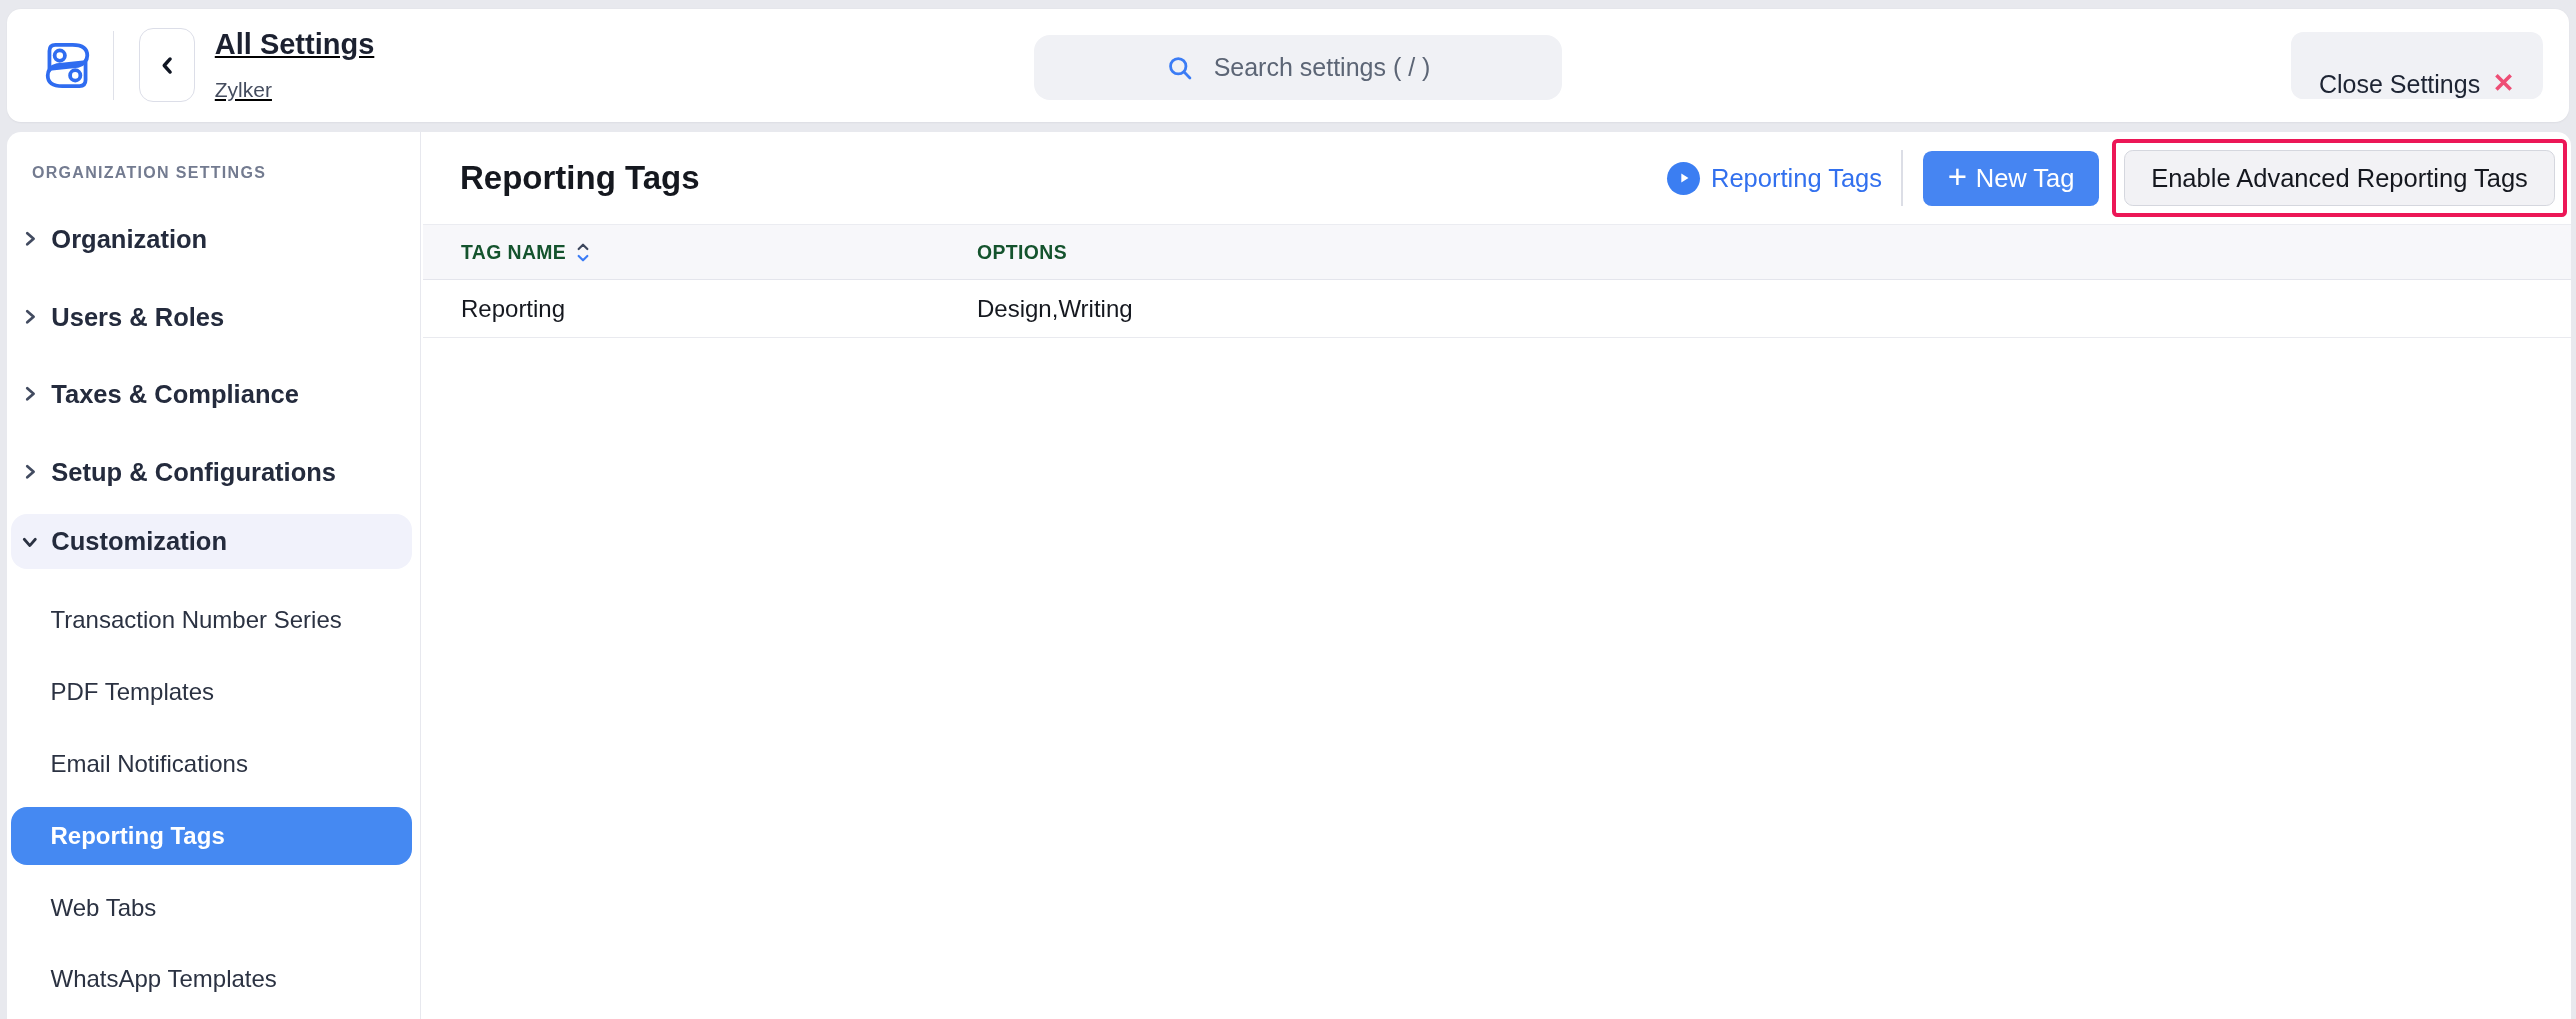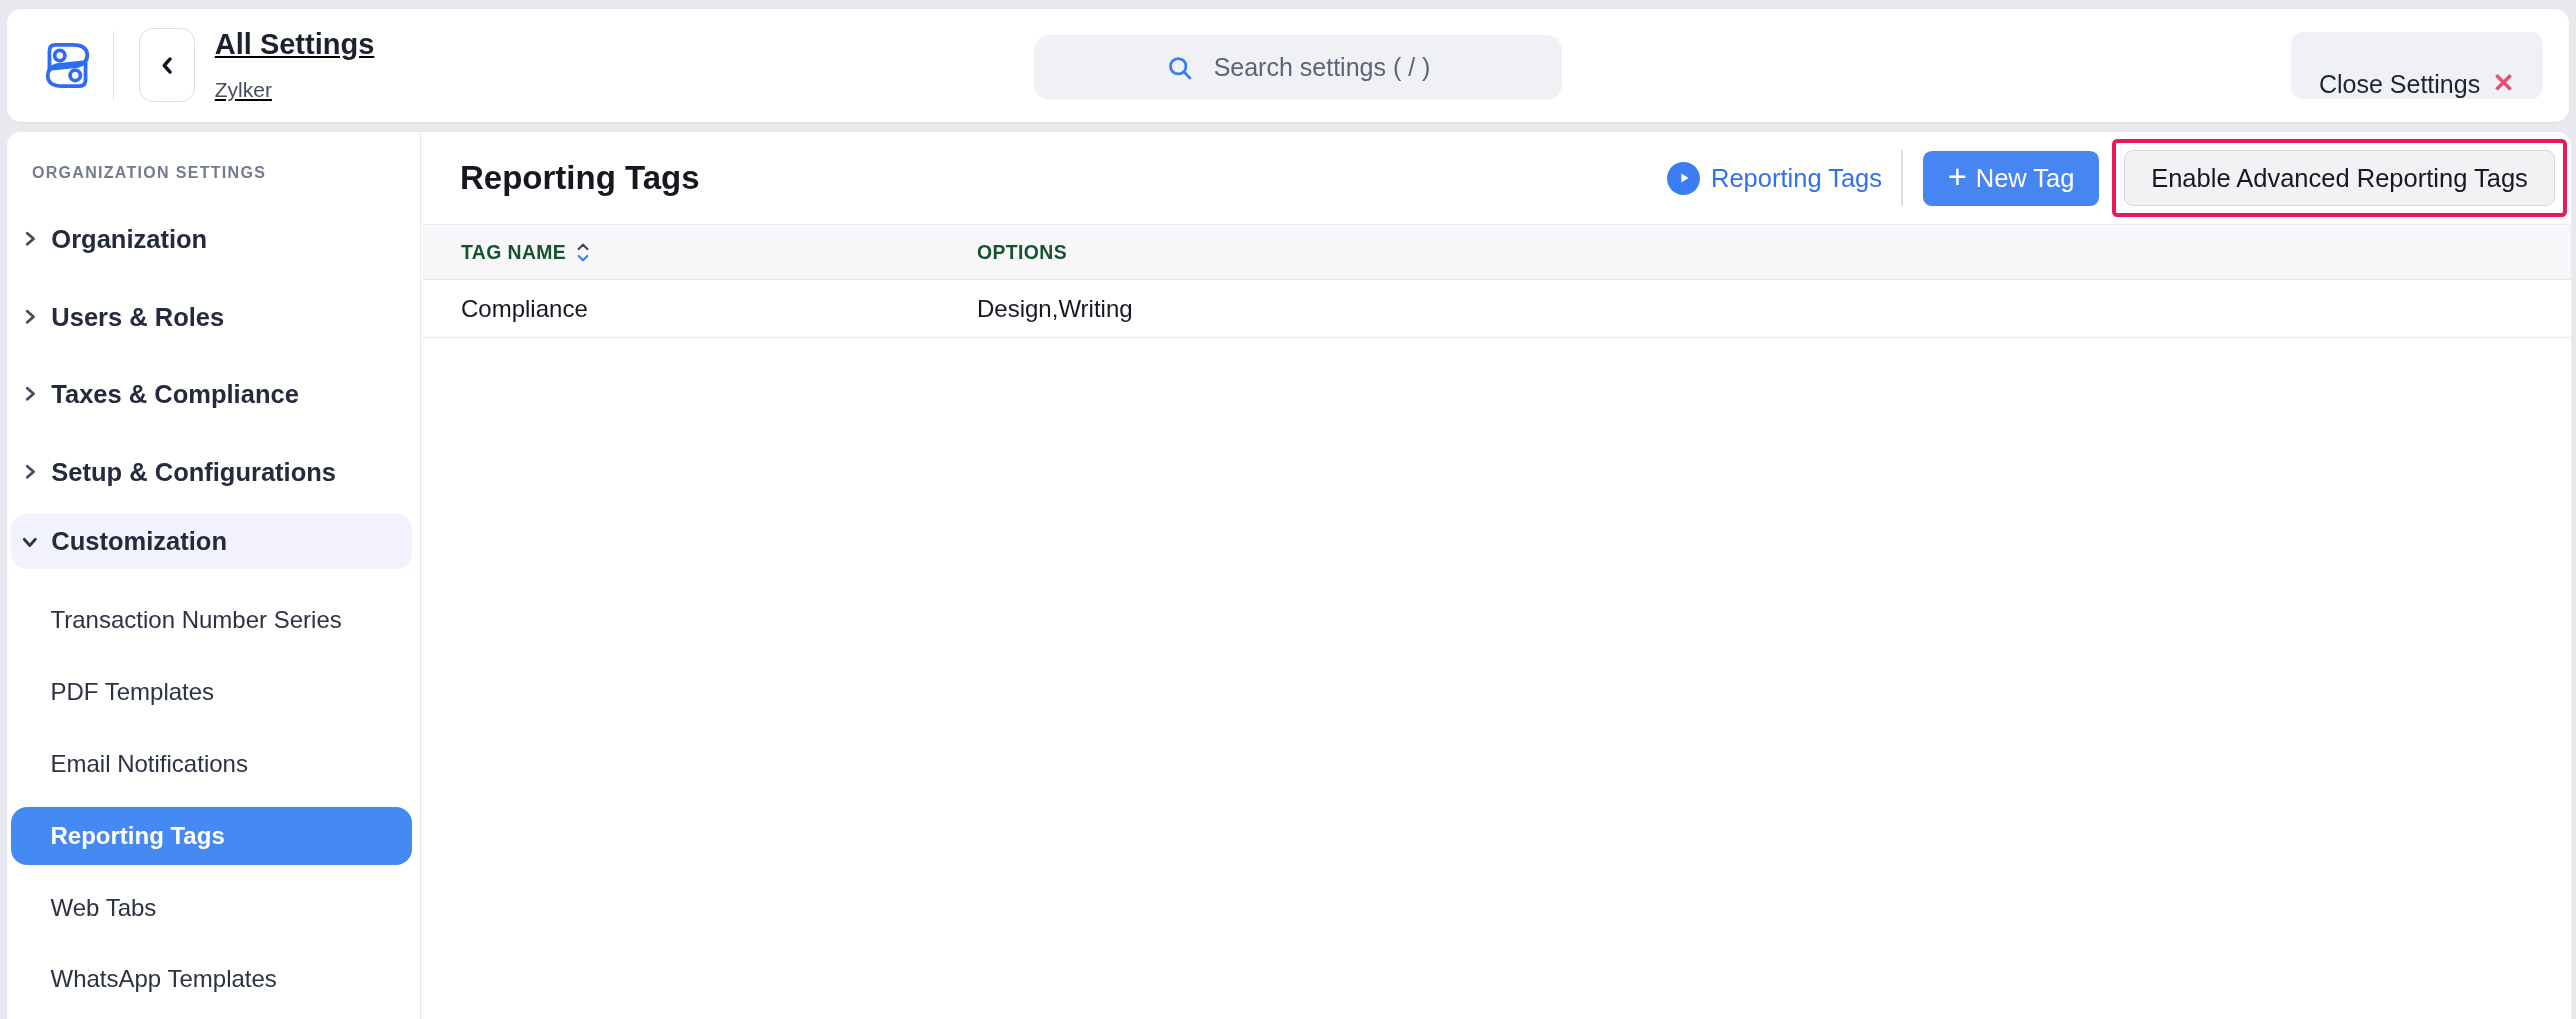--- a/index.html
+++ b/index.html
@@ -212,18 +212,18 @@
           <path d="M3.2 7 L7 3.2 L10.8 7" fill="none" stroke="#3c465c" stroke-width="1.9" stroke-linecap="round" stroke-linejoin="round"></path>
           <path d="M3.2 13 L7 16.8 L10.8 13" fill="none" stroke="#3b7cf5" stroke-width="1.9" stroke-linecap="round" stroke-linejoin="round"></path>
         </svg>
       </div>
       <div class="th">
         <span>OPTIONS</span>
       </div>
     </div>
 
     <div class="trow">
-      <div class="td">Compliance</div>
+      <div class="td">Reporting</div>
       <div class="td">Design,Writing</div>
     </div>
   </main>
 </div>
 
 
 </body></html>

